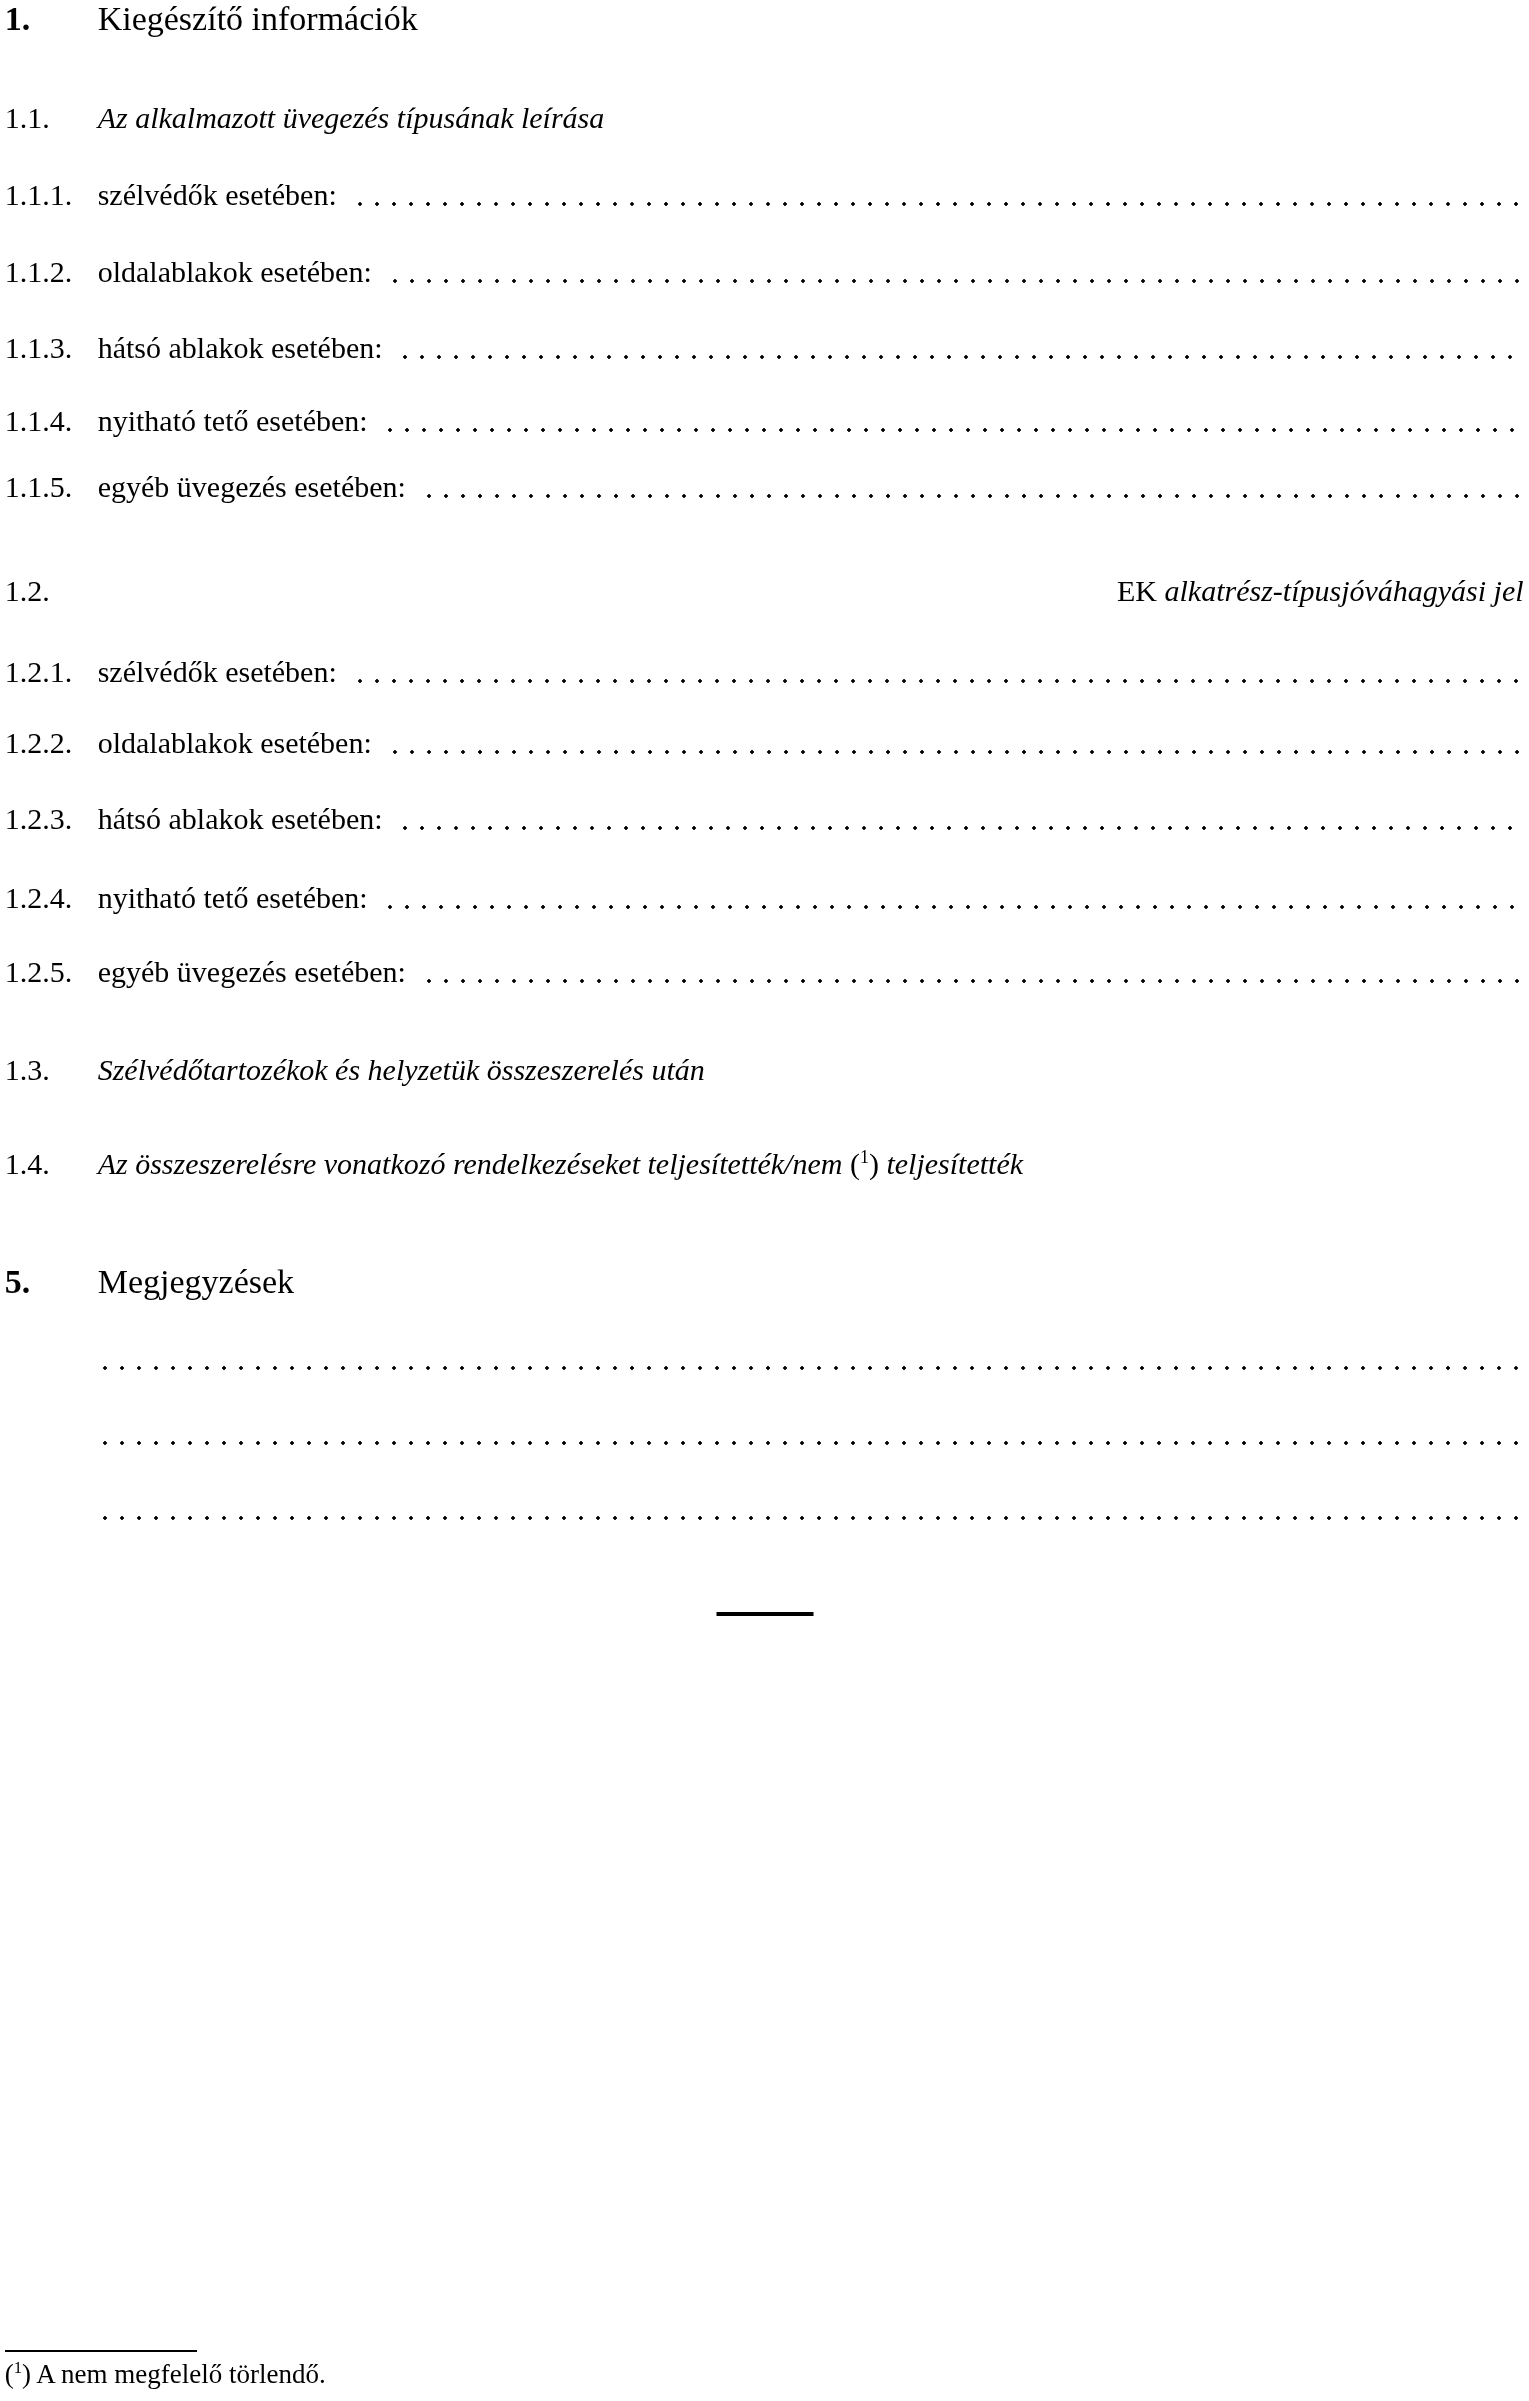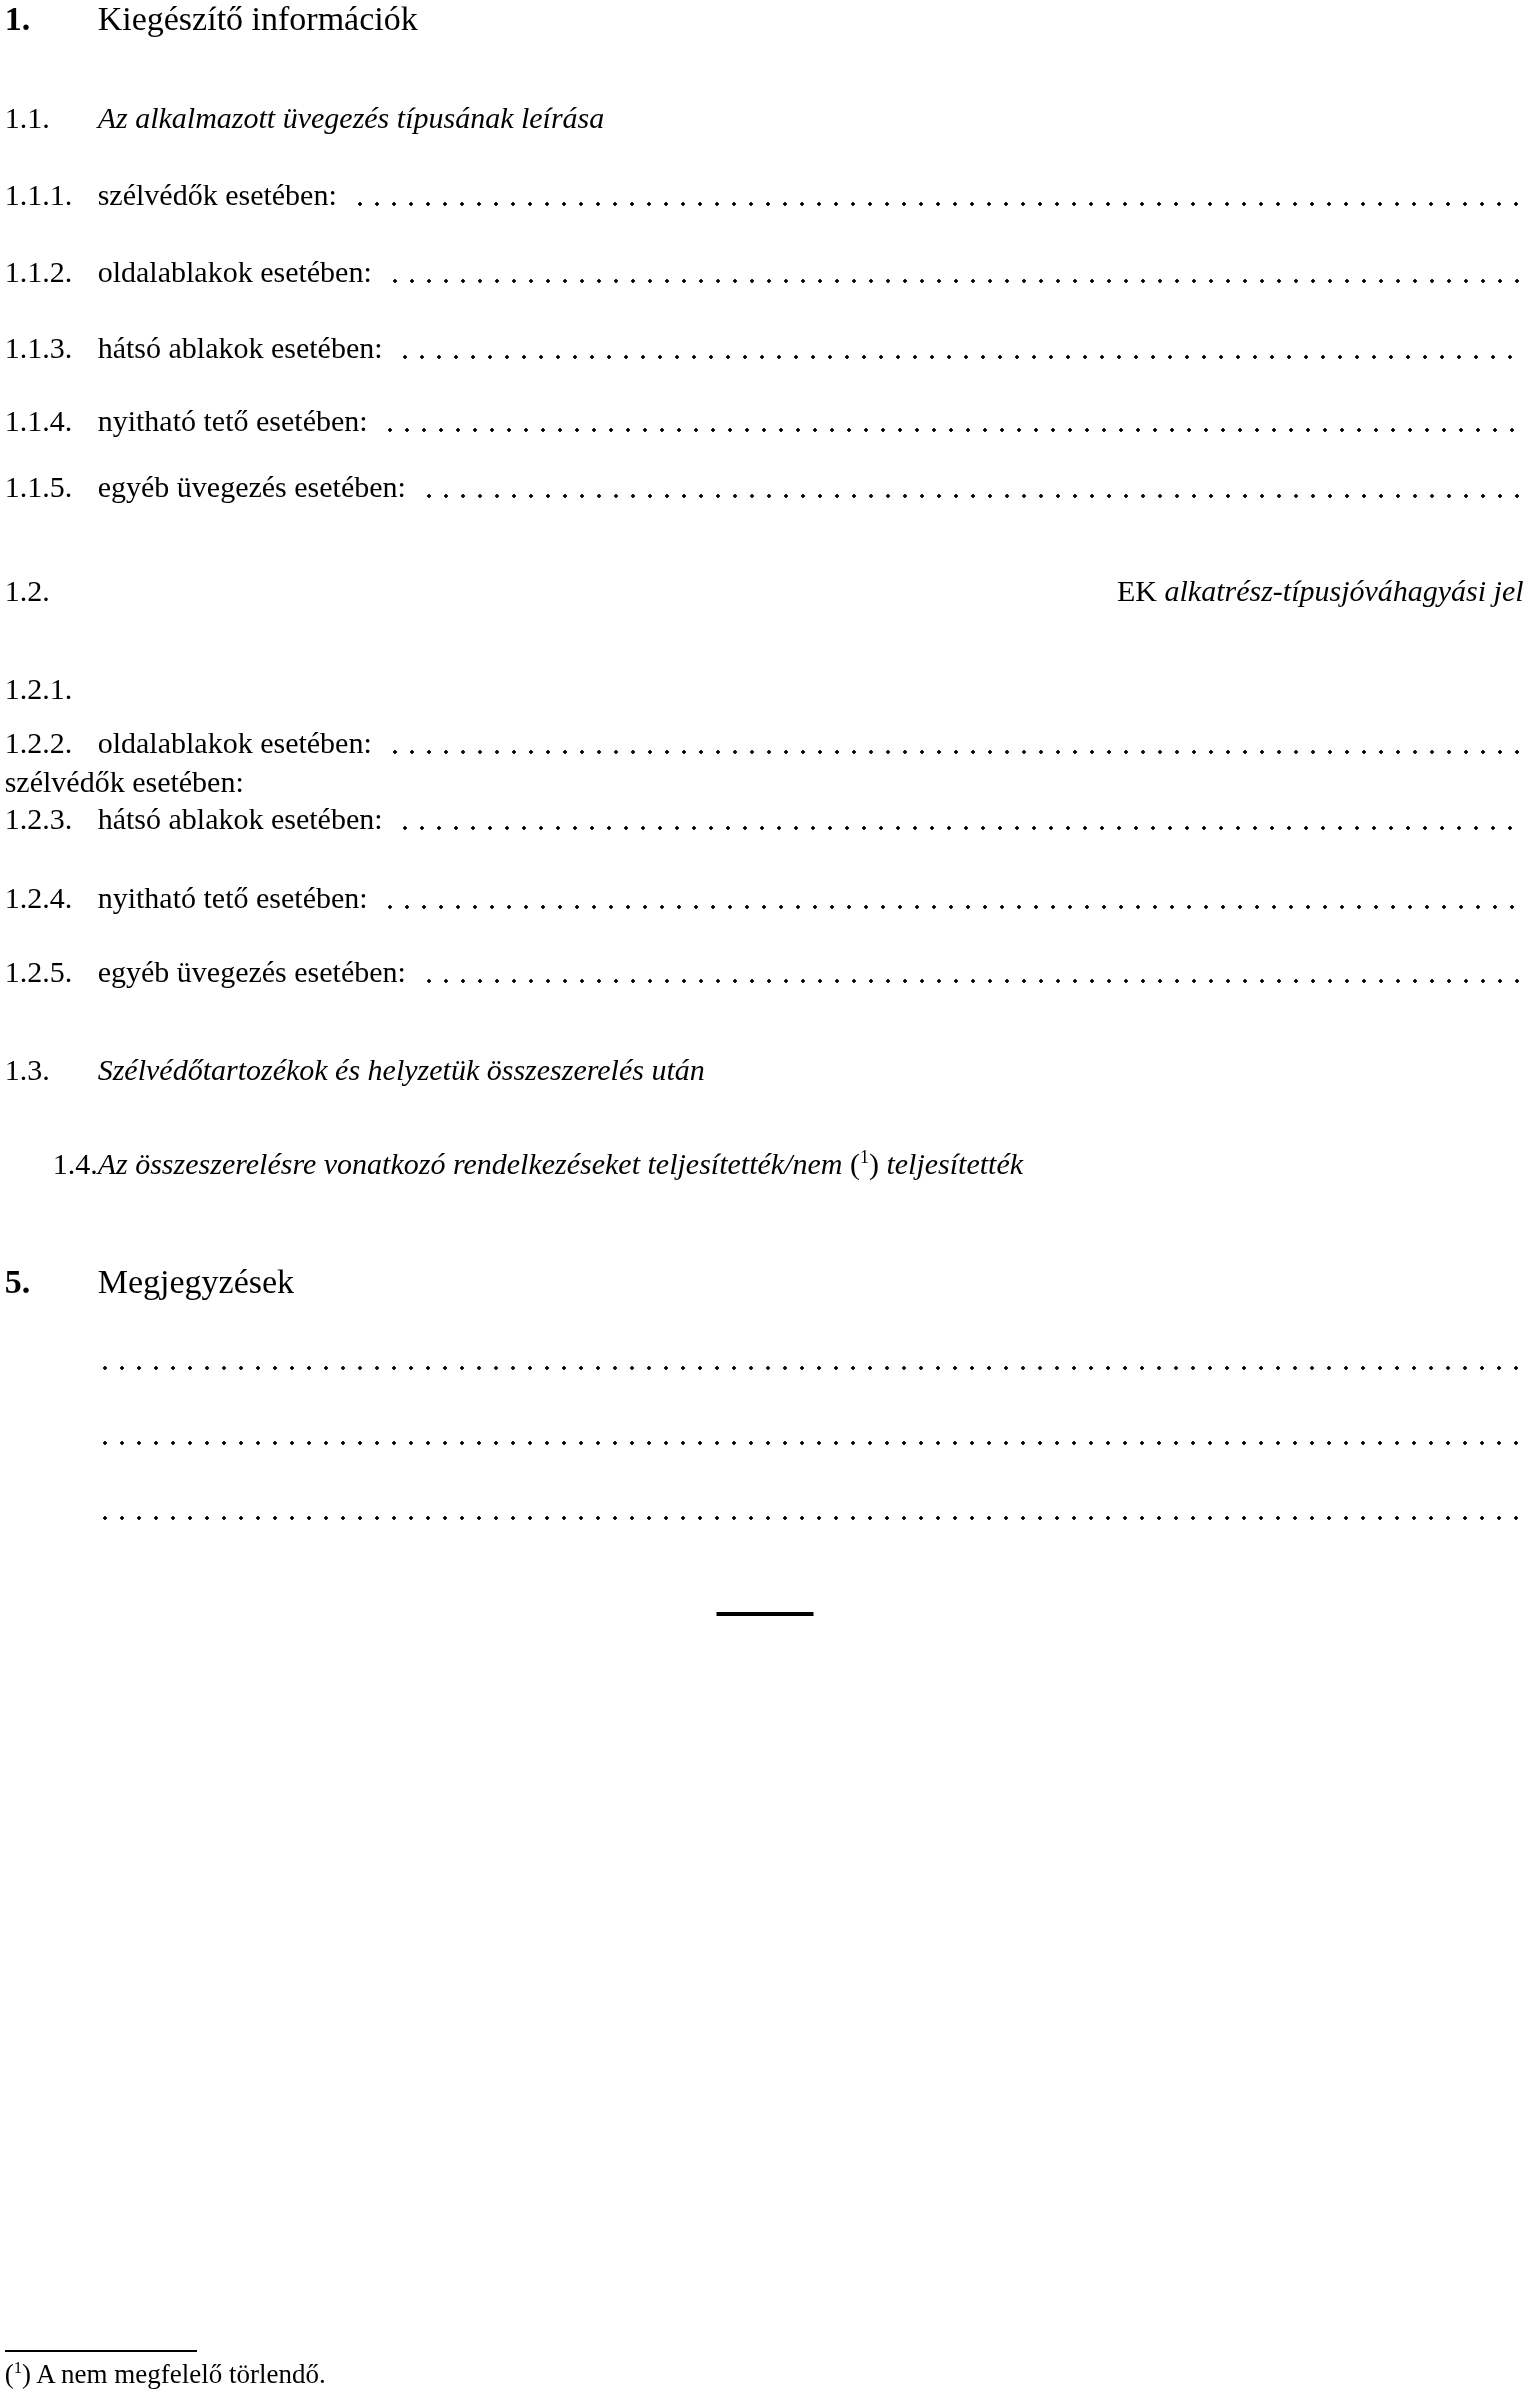--- a/index.html
+++ b/index.html
@@ -111,21 +111,21 @@
       </div>
       <div class="row" style="top: 468px;">
         <span class="num">1.1.5.</span>
         <span class="txt"><span class="seg roman">egyéb üvegezés esetében:</span></span>
         <span class="leader"></span>
       </div>
       <div class="row" style="top: 572px; justify-content: space-between;">
         <span class="num">1.2.</span>
         <span class="txt"><span class="seg roman">EK </span><span class="seg italic">alkatrész-típusjóváhagyási jel</span></span>
       </div>
-      <div class="row" style="top: 670px; flex-direction: column;">
+      <div class="row" style="top: 653px;">
         <span class="num">1.2.1.</span>
         <span class="txt"><span class="seg roman">szélvédők esetében:</span></span>
         <span class="leader"></span>
       </div>
       <div class="row" style="top: 724px;">
         <span class="num">1.2.2.</span>
         <span class="txt"><span class="seg roman">oldalablakok esetében:</span></span>
         <span class="leader"></span>
       </div>
       <div class="row" style="top: 800px;">
@@ -140,21 +140,21 @@
       </div>
       <div class="row" style="top: 953px;">
         <span class="num">1.2.5.</span>
         <span class="txt"><span class="seg roman">egyéb üvegezés esetében:</span></span>
         <span class="leader"></span>
       </div>
       <div class="row" style="top: 1051px;">
         <span class="num">1.3.</span>
         <span class="txt"><span class="seg italic">Szélvédőtartozékok és helyzetük összeszerelés után</span></span>
       </div>
-      <div class="row" style="top: 1145px; text-align: right;">
+      <div class="row" style="top: 1145px;">
         <span class="num">1.4.</span>
         <span class="txt"><span class="seg italic">Az összeszerelésre vonatkozó rendelkezéseket teljesítették/nem </span><span class="seg roman">(</span><span class="seg sup">1</span><span class="seg roman">) </span><span class="seg italic">teljesítették</span></span>
       </div>
       <div class="row bold" style="top: 1263px;">
         <span class="num">5.</span>
         <span class="txt"><span class="seg bold">Megjegyzések</span></span>
       </div>
     </div>
   <div id="notes-lines">
       <div class="notes-line" style="top: 1340px;"></div>

